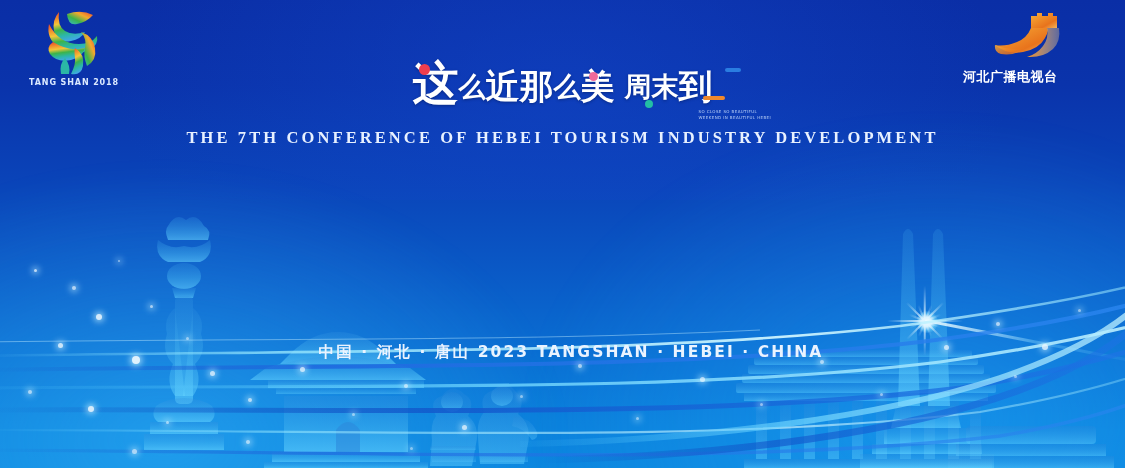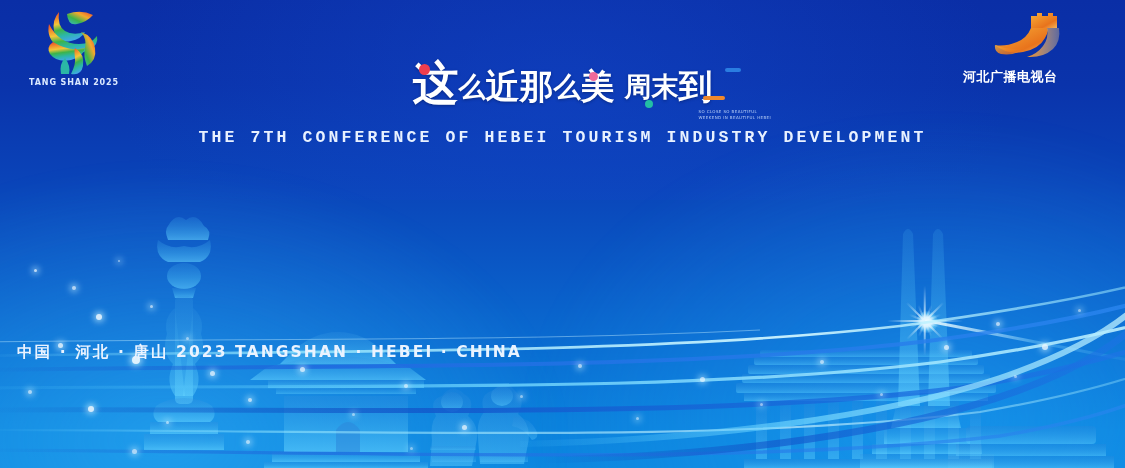--- a/index.html
+++ b/index.html
@@ -87,30 +87,30 @@
      color:#cfe2ff;line-height:1.5;white-space:nowrap;opacity:.85;
      font-family:"DejaVu Sans",sans-serif;}
 
   
   .title-wrap{position:absolute;left:0;right:0;top:122px;text-align:center;}
   .title-cn{font-size:47px;font-weight:700;color:#ffffff;letter-spacing:3px;line-height:1.1;
      font-family:"DejaVu Sans","Liberation Sans",sans-serif;
      text-shadow:0 2px 6px rgba(0,18,70,.4);}
   .title-en{margin-top:6px;font-size:16.5px;font-weight:700;color:#e8f1ff;
      letter-spacing:3.1px;white-space:nowrap;
-     font-family:Liberation Mono, monospace;}
+     font-family:Liberation Serif, serif;}
 
   
   .hero{position:absolute;left:0;right:0;top:212px;text-align:center;}
   .hero-text{font-size:96px;font-weight:700;color:#ffffff;letter-spacing:6px;line-height:1;
      font-family:"DejaVu Sans","Liberation Sans",sans-serif;
      text-shadow:0 4px 16px rgba(0,25,85,.35);}
 
   
-  .place{position:absolute;left:0;right:0;top:342px;text-align:left;
+  .place{position:absolute;left:0;right:0;top:342px;text-align:center;
      font-size:15.5px;font-weight:700;color:#eaf3ff;letter-spacing:2.1px;
      font-family:"DejaVu Sans","Liberation Sans",sans-serif;white-space:nowrap;padding-left:17px;}
 </style>
 </head>
 <body>
 
 <div class="stage">
 
   <div class="glow-top"></div>
   <div class="glow-bl"></div>
@@ -313,21 +313,21 @@
         </defs>
         <path d="M36 6 q14-5 26 1 q-6 7 -16 9 q-9 2 -10-10z" fill="url(#tsg2)"></path>
         <path d="M28 4 q-2 14 6 19 q8 5 20 1 q-4 7 -14 9 q-14 3 -17-10 q-2-11 5-19z" fill="url(#tsg)"></path>
         <path d="M18 16 q10 20 30 20 q12 0 18-8 q2 9 -8 14 q-16 8 -31-3 q-12-9-9-23z" fill="url(#tsg)"></path>
         <path d="M22 34 q16 10 32 6 q-2 9 -14 12 q-14 3 -21-6 q-4-7 3-12z" fill="url(#tsg)"></path>
         <path d="M50 24 q12 4 14 16 q2 12 -8 18 q-4-10 -2-18 q2-9 -4-16z" fill="url(#tsg2)"></path>
         <path d="M44 40 q10 6 8 18 q-2 10 -12 8 q5-10 4-16 q-1-7 0-10z" fill="url(#tsg)"></path>
         <path d="M34 50 q6 8 4 16 h-8 q-2-10 4-16z" fill="#2bb7a6"></path>
       </svg>
     </div>
-    <div class="cap">TANG SHAN 2025</div>
+    <div class="cap">TANG SHAN 2018</div>
   </div>
 
   <div class="logo-hbtv">
     <div class="mark">
       <svg viewBox="0 0 84 52">
         <defs>
           <linearGradient id="hbg" x1="0" y1="0" x2="1" y2="1">
             <stop offset="0%" stop-color="#f6ae3a"></stop>
             <stop offset="35%" stop-color="#f0902a"></stop>
             <stop offset="70%" stop-color="#e8731c"></stop>

